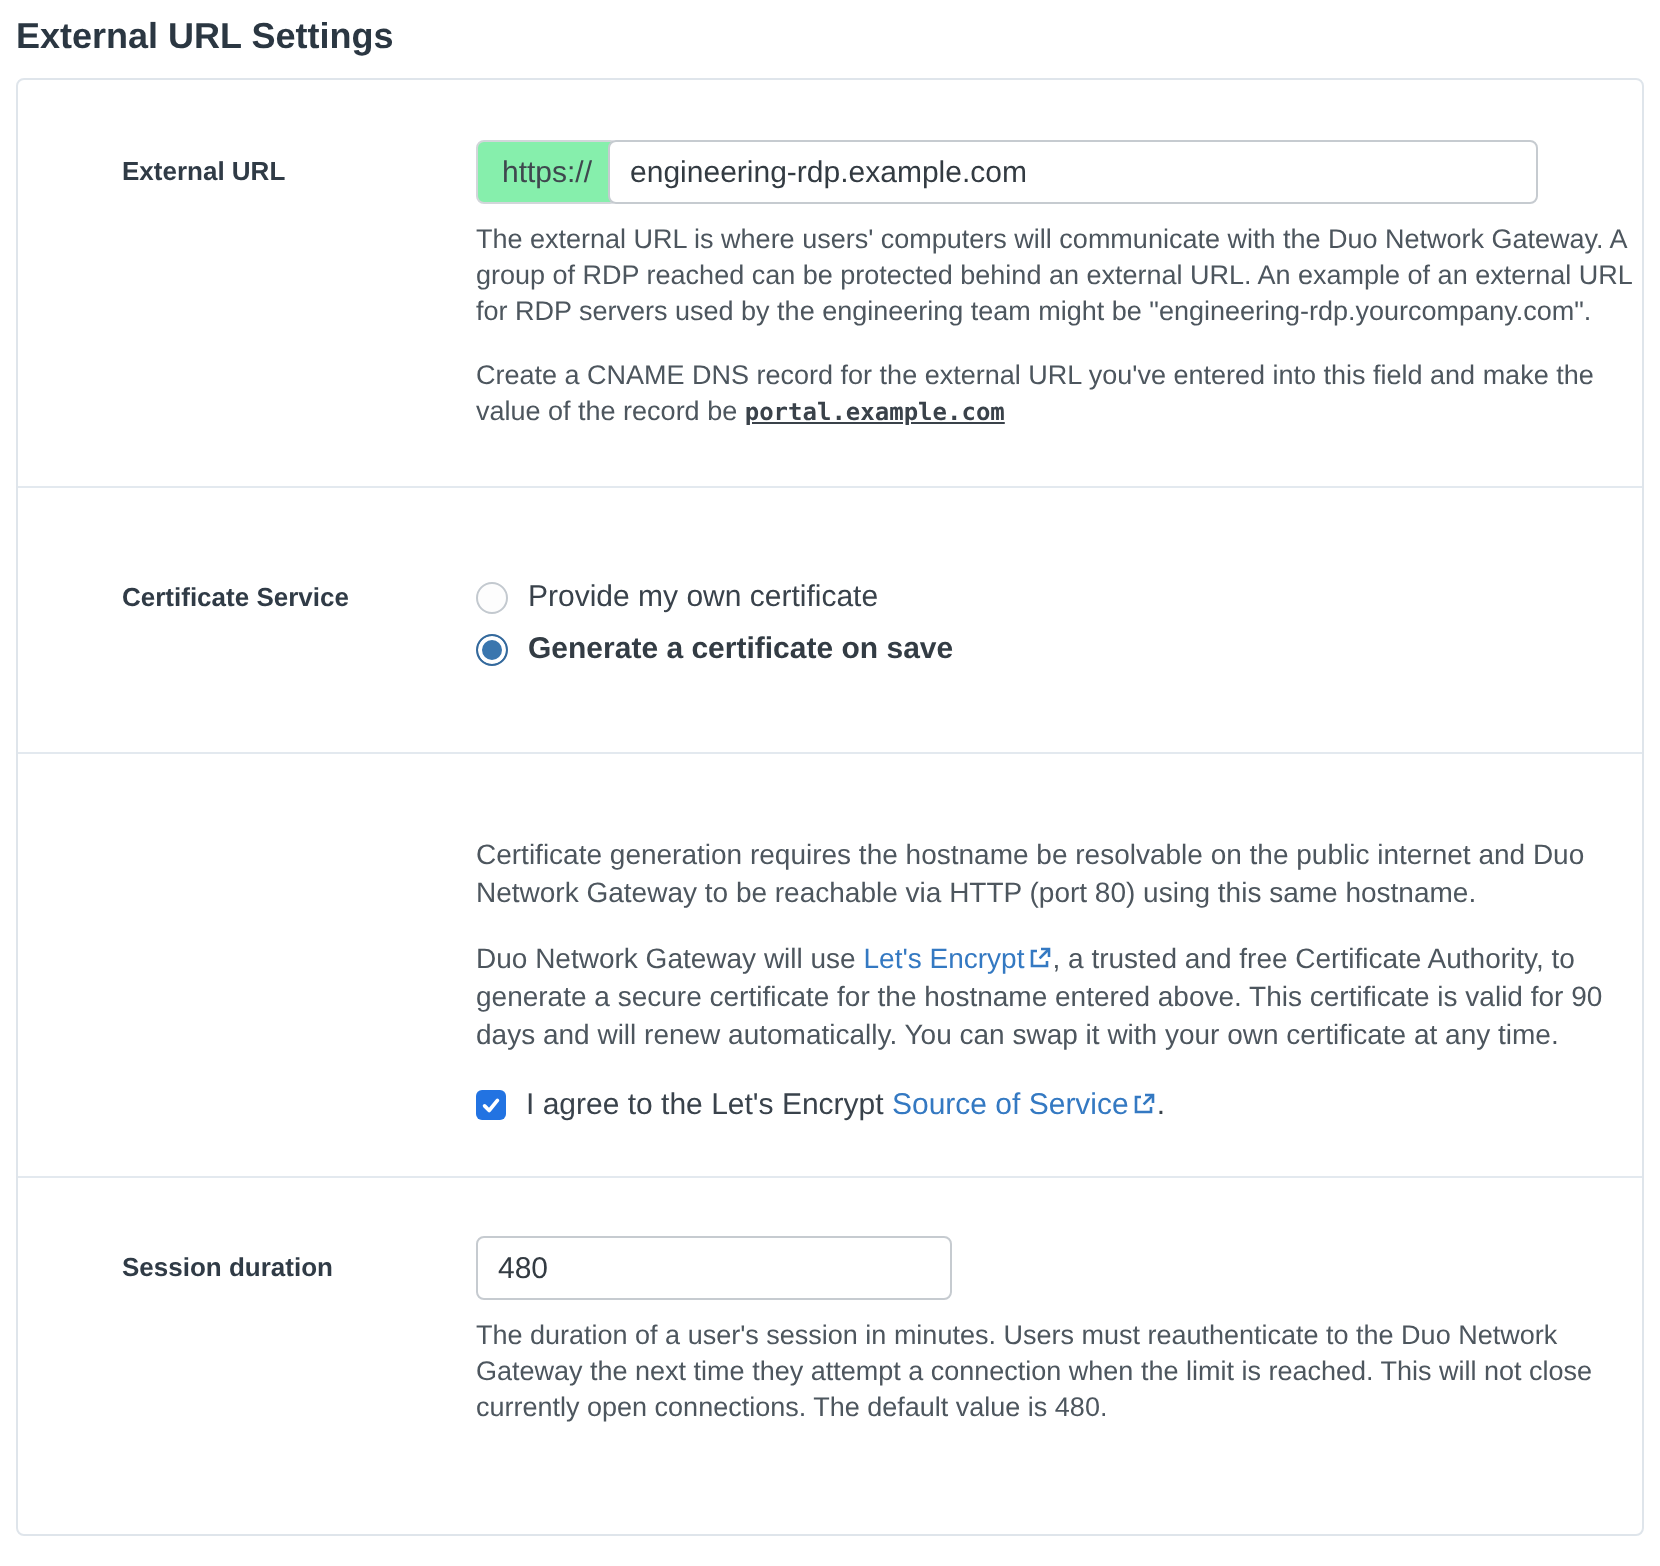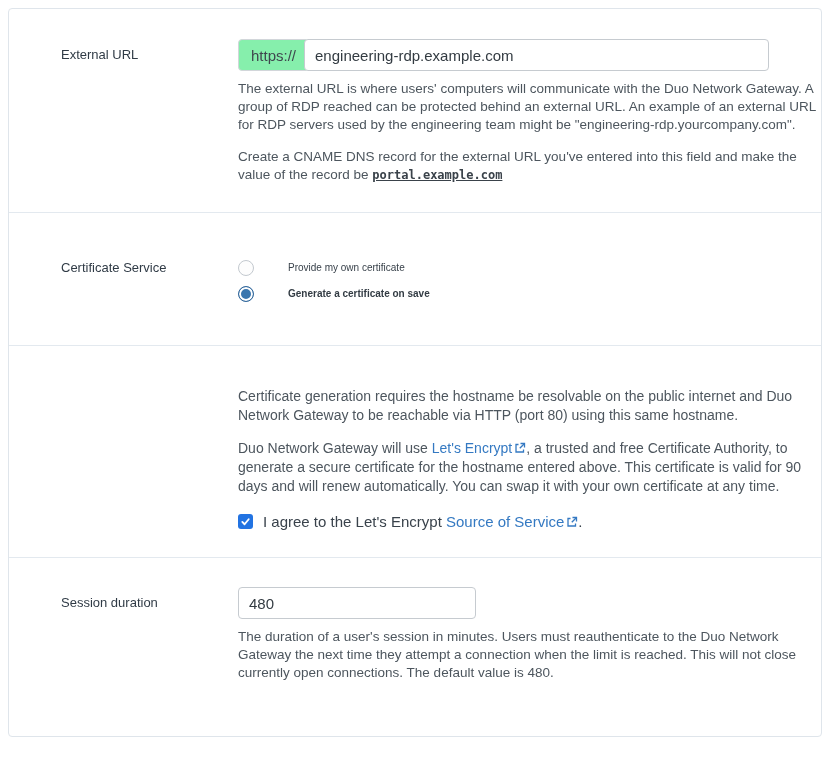--- a/index.html
+++ b/index.html
@@ -33,21 +33,21 @@
   section.row:first-child { border-top: none; }
   .label-col {
     width: 229px;
     flex: none;
     box-sizing: border-box;
     padding-left: 52px;
   }
   .field-label {
     display: block;
     font-size: 13px;
-    font-weight: normal;
+    font-weight: bold;
     color: #303b46;
     line-height: 16px;
   }
   .content-col { width: 578px; flex: none; }
 
   
   .sec-external-url { padding: 30px 0 28px 0; }
   .sec-external-url .label-col { padding-top: 8px; }
   .sec-cert-source { padding: 42px 0 38px 0; }
   .sec-cert-source .label-col { padding-top: 5px; }
@@ -117,21 +117,21 @@
   }
   .radio.unchecked {
     border: 1px solid #c3c9cf;
     background: #fdfdfd;
   }
   .radio.checked {
     background: #3a76ae;
     border: 1px solid #34699c;
     box-shadow: inset 0 0 0 2px #ffffff;
   }
-  .radio-label { font-size: 10px; color: #39424b; line-height: 20px; margin-left: 24px; }
+  .radio-label { font-size: 15px; color: #39424b; line-height: 20px; }
   .radio-label.selected { font-weight: bold; color: #333c44; }
 
   
   p.body-text {
     font-size: 14px;
     line-height: 19px;
     color: #4d565e;
     margin: 0 0 14px 0;
   }
   .agree-row {
@@ -157,20 +157,21 @@
     color: #3479c2;
     text-decoration: none;
     cursor: pointer;
   }
   .ext-icon { margin-left: 2px; vertical-align: -1px; }
 </style>
 </head>
 <body>
 
 <div class="page">
+  <h1 class="page-title">External URL Settings</h1>
 
   <div class="panel">
 
     <section class="row sec-external-url">
       <div class="label-col">
         <span class="field-label">External URL</span>
       </div>
       <div class="content-col">
         <div class="input-group">
           <span class="addon">https://</span>

